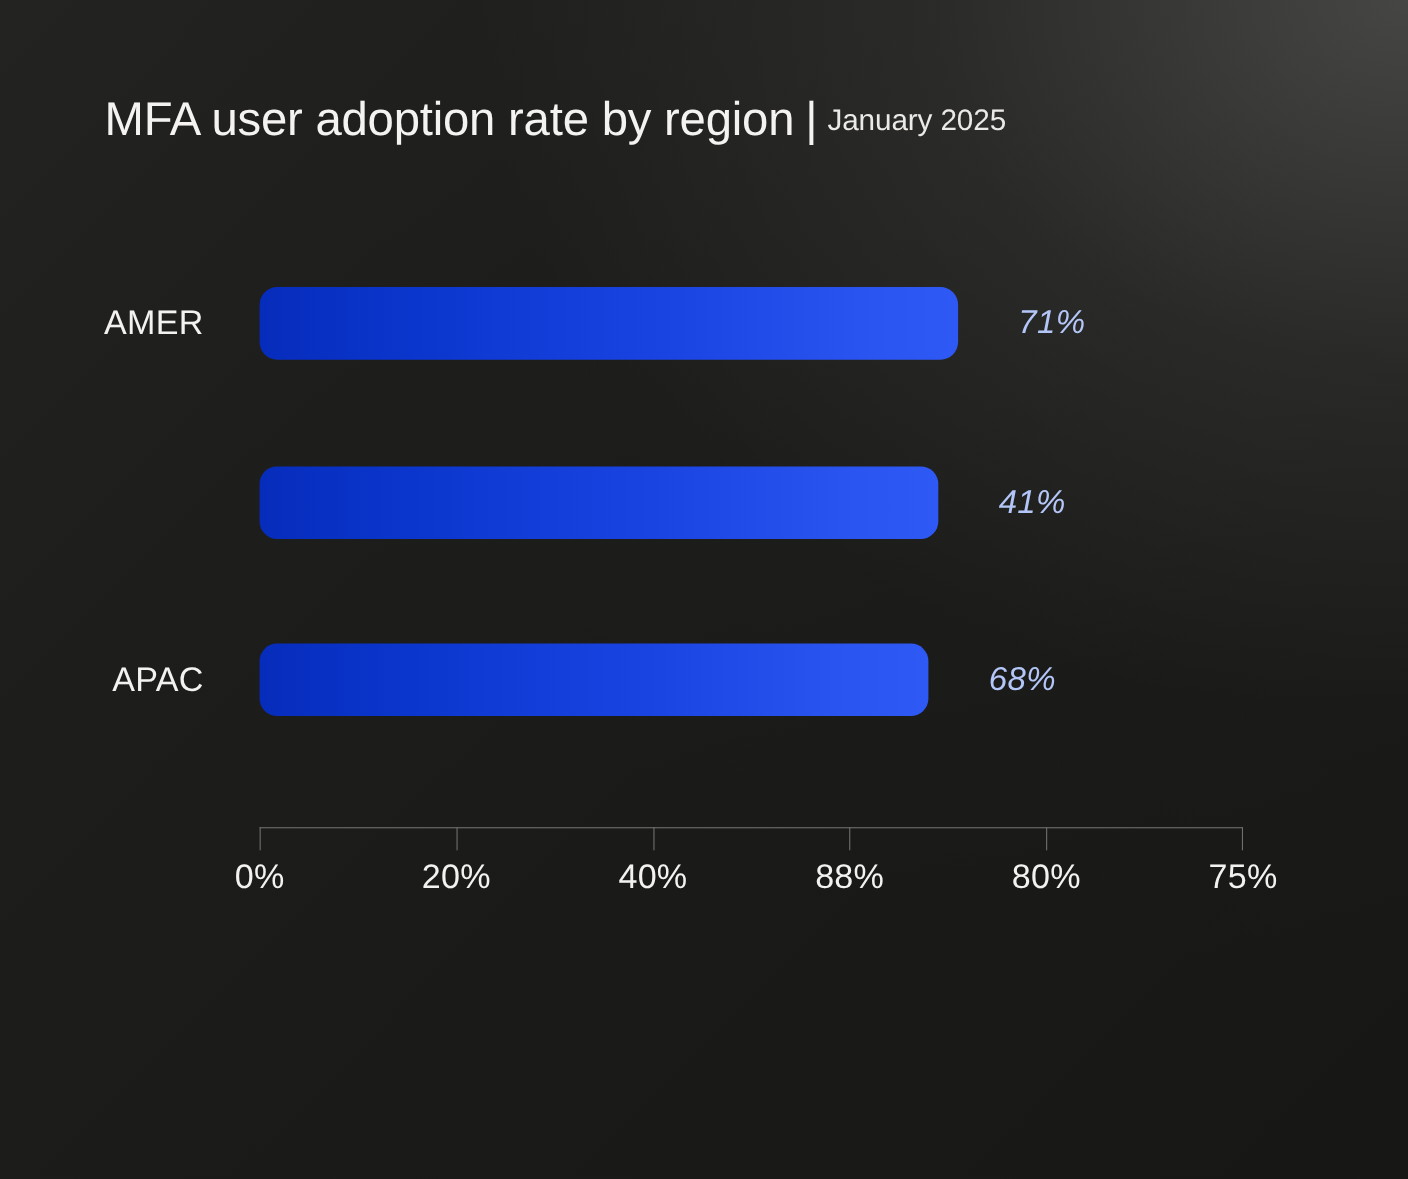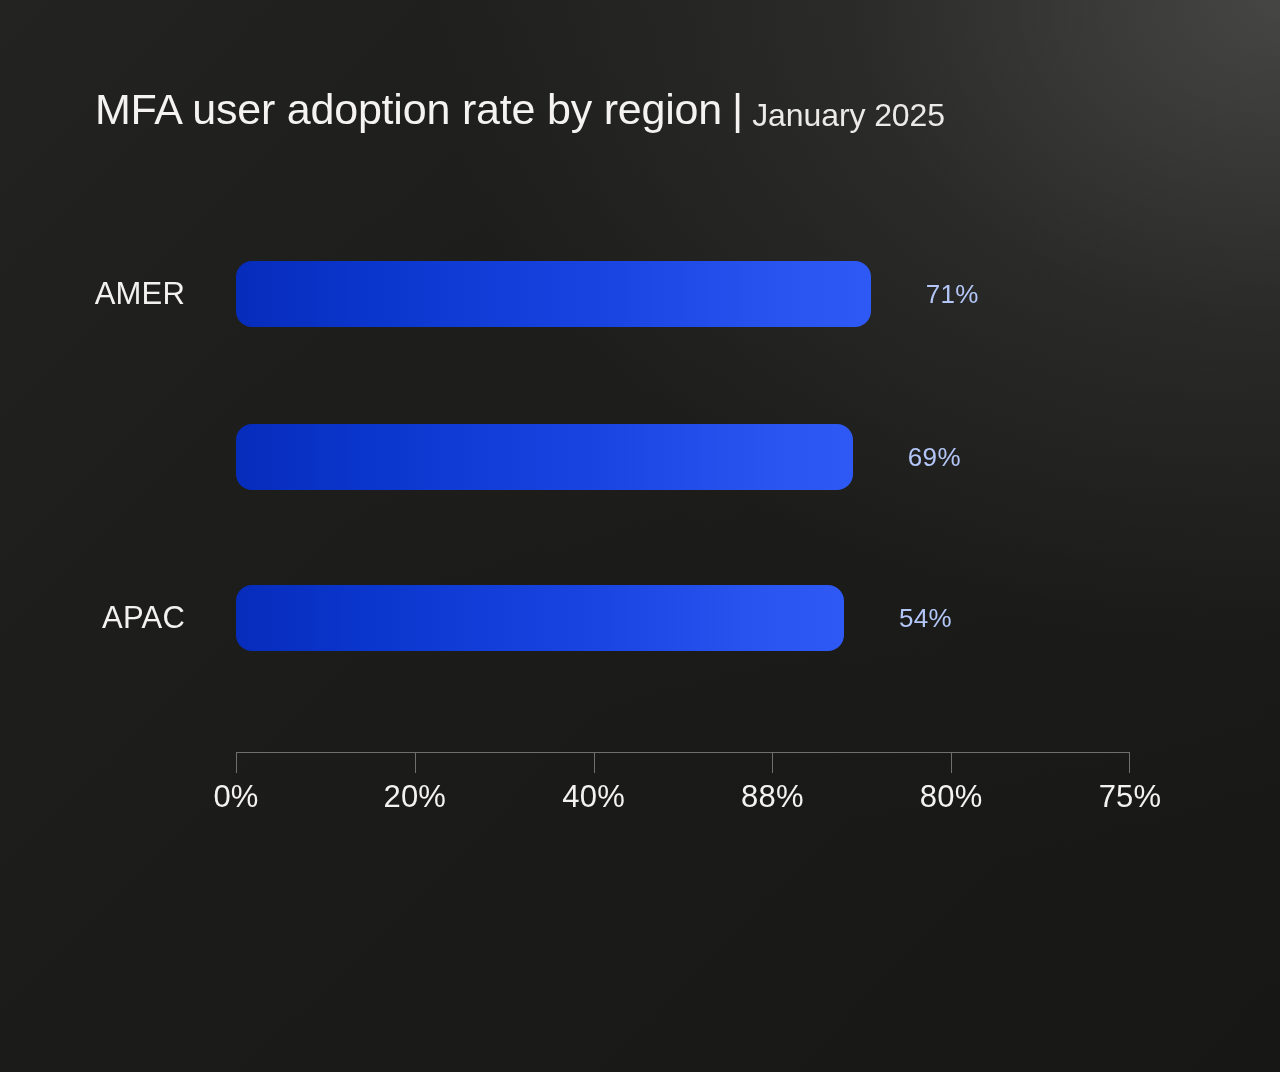--- a/index.html
+++ b/index.html
@@ -24,39 +24,39 @@
       linear-gradient(135deg, #232322 0%, #1d1d1c 30%, #1a1a19 60%, #171716 100%);
     overflow: hidden;
   }
 
   
   .title-block {
     position: absolute;
     left: 95px;
     top: 88px;
     display: flex;
-    align-items: flex-end;
+    align-items: center;
     white-space: nowrap;
   }
   .title-main {
     font-size: 43px;
     font-weight: 400;
     color: #f4f3f1;
     letter-spacing: -0.2px;
     line-height: 1;
   }
   .title-sep {
     font-size: 43px;
     font-weight: 300;
     color: #f4f3f1;
     margin: 0 9px 0 10px;
     line-height: 1;
   }
   .title-sub {
-    font-size: 32px;
+    font-size: 27px;
     font-weight: 400;
     color: #eceae7;
     letter-spacing: -0.1px;
     line-height: 1;
   }
 
   
   .plot {
     position: absolute;
     left: 0;
@@ -102,23 +102,24 @@
     border-radius: 16px;
     background: linear-gradient(90deg, #062cbb 0%, #0b36cd 22%, #1944e2 58%, #2b55f0 88%, #2e59f4 100%);
   }
 
   .bar-value {
     position: absolute;
     top: 0;
     height: 66px;
     display: flex;
     align-items: center;
-    font-size: 26px;
+    font-size: 30px;
     color: #b3c6f7;
     letter-spacing: 0.3px;
+    font-style: italic;
   }
 
   
   .axis {
     position: absolute;
     left: 236px;
     top: 736px;
     width: 894px;
     height: 1px;
     background: #6f6f6d;
@@ -159,29 +160,29 @@
       <div class="bar-track">
         <div class="bar" style="width: 634.74px;"></div>
       </div>
       <div class="bar-value" style="left: 925.74px;">71%</div>
     </div>
 
     <div class="row" style="top:408px;">
       <div class="bar-track">
         <div class="bar" style="width: 616.86px;"></div>
       </div>
-      <div class="bar-value" style="left: 907.86px;">69%</div>
+      <div class="bar-value" style="left: 907.86px;">41%</div>
     </div>
 
     <div class="row" style="top:569px;">
       <div class="row-label">APAC</div>
       <div class="bar-track">
         <div class="bar" style="width: 607.92px;"></div>
       </div>
-      <div class="bar-value" style="left: 898.92px;">54%</div>
+      <div class="bar-value" style="left: 898.92px;">68%</div>
     </div>
 
     <div class="axis">
       <div class="tick" style="left:0px;"></div>
       <div class="tick" style="left: 178.8px;"></div>
       <div class="tick" style="left: 357.6px;"></div>
       <div class="tick" style="left: 536.4px;"></div>
       <div class="tick" style="left: 715.2px;"></div>
       <div class="tick" style="left:893px;"></div>
 

